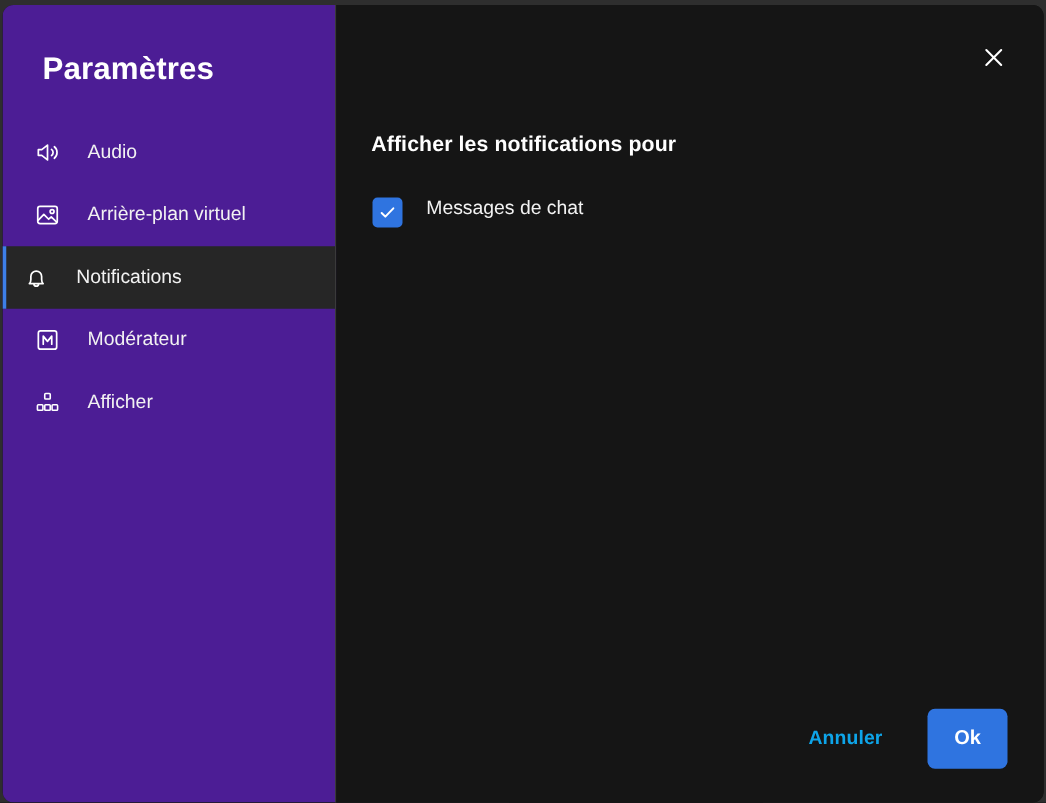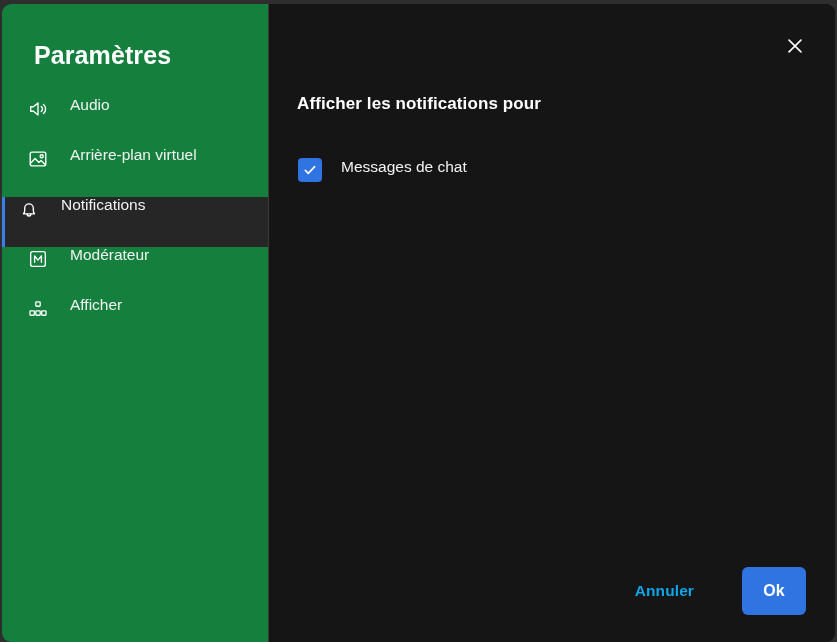--- a/index.html
+++ b/index.html
@@ -27,21 +27,21 @@
     background: #151515;
     border-radius: 9px;
     overflow: hidden;
     display: flex;
   }
 
   
   .sidebar {
     width: 267px;
     height: 100%;
-    background: #15803d;
+    background: #4c1d95;
     border-right: 1px solid #3a3a3a;
     position: relative;
     flex: 0 0 267px;
   }
 
   .sidebar-title {
     color: #ffffff;
     font-size: 25px;
     font-weight: bold;
     letter-spacing: 0.1px;
@@ -50,20 +50,21 @@
   }
 
   .nav {
     margin-top: 27px;
   }
 
   .nav-item {
     position: relative;
     height: 50px;
     display: flex;
+    align-items: center;
     padding-left: 24px;
     cursor: pointer;
     user-select: none;
   }
 
   .nav-item.active {
     background: #262626;
     padding-left: 15px;
   }
 
@@ -114,21 +115,21 @@
     display: flex;
     align-items: center;
     justify-content: center;
     color: #ffffff;
     cursor: pointer;
   }
 
   .section-title {
     position: absolute;
     left: 28px;
-    top: 90px;
+    top: 102px;
     color: #ffffff;
     font-size: 17px;
     font-weight: bold;
     letter-spacing: 0.1px;
   }
 
   .option-row {
     position: absolute;
     left: 29px;
     top: 154px;
@@ -172,21 +173,21 @@
     color: #0ea5e9;
     font-family: inherit;
     font-size: 15.5px;
     font-weight: bold;
     padding: 10px 14px;
     cursor: pointer;
     letter-spacing: 0.1px;
   }
 
   .btn-ok {
-    margin-left: 34px;
+    margin-left: 22px;
     width: 64px;
     height: 48px;
     border: none;
     border-radius: 6px;
     background: #2f74e0;
     color: #ffffff;
     font-family: inherit;
     font-size: 16px;
     font-weight: bold;
     cursor: pointer;

